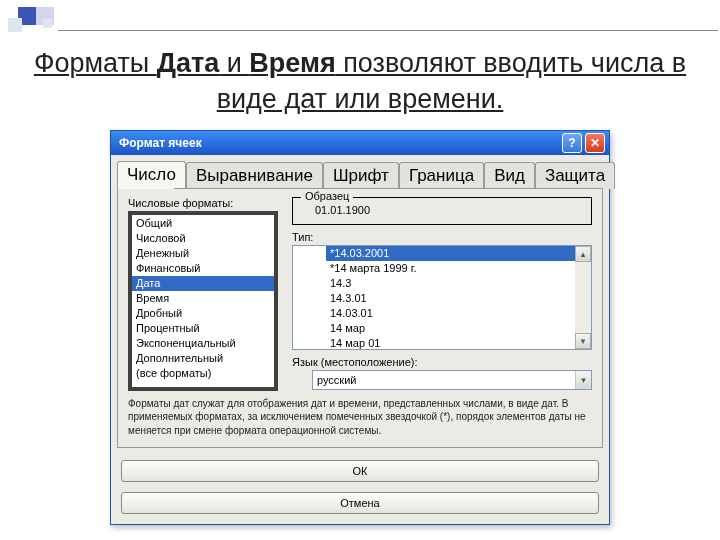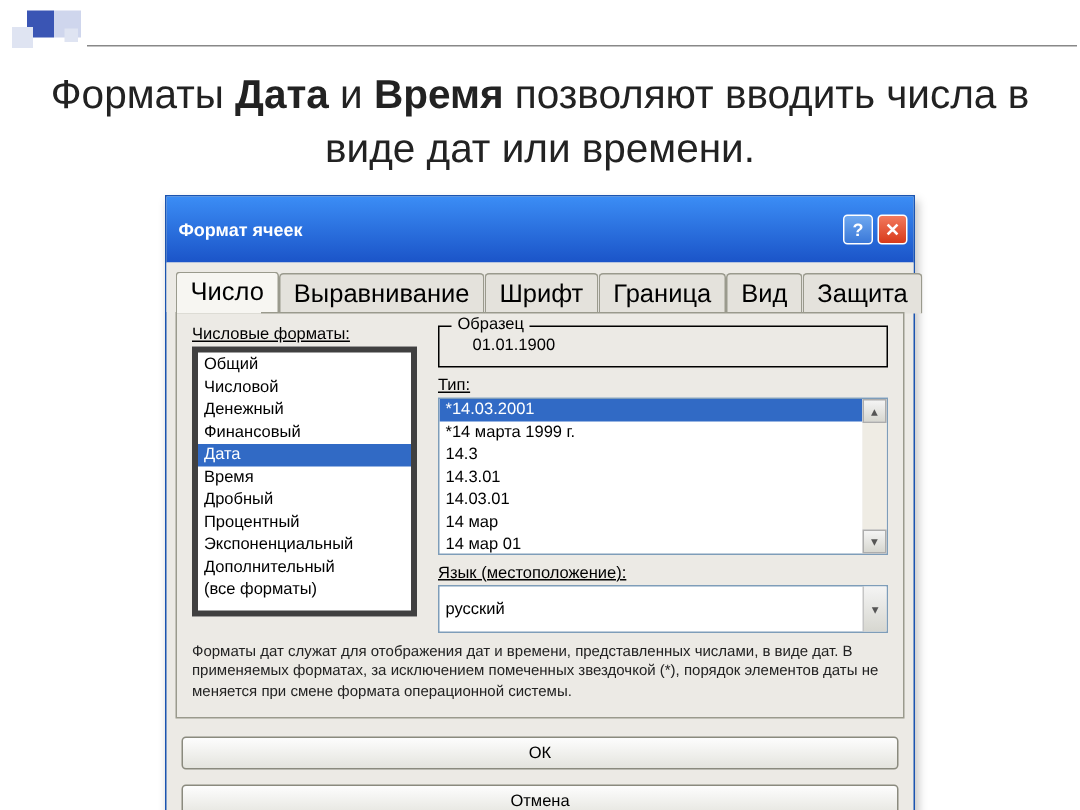--- a/index.html
+++ b/index.html
@@ -4,54 +4,54 @@
 <style>
   * { box-sizing: border-box; margin: 0; padding: 0; }
   body { width: 720px; height: 540px; background: #fff; font-family: Tahoma, Arial, sans-serif; overflow: hidden; position: relative; }
   .decoration { position: absolute; top: 3px; left: 3px; width: 220px; height: 36px; }
   .sq { position: absolute; background: #2a3f8f; }
   .sq.a { left: 15px; top: 4px; width: 18px; height: 18px; background: #3a55b4; }
   .sq.b { left: 33px; top: 4px; width: 18px; height: 18px; background: #cfd6ed; }
   .sq.c { left: 5px;  top: 15px; width: 14px; height: 14px; background: #dfe4f2; }
   .sq.d { left: 40px; top: 16px; width: 9px; height: 9px; background: #dfe4f2; }
   .deco-line { position: absolute; left: 58px; top: 30px; width: 660px; height: 1px; background: #888; }
-  .heading { text-align: center; font-size: 27px; color: #222; margin-top: 45px; line-height: 1.35; font-weight: 400; padding: 0 20px; }
+  .heading { text-align: center; font-size: 27px; color: #222; margin-top: 45px; line-height: 1.35; font-weight: 400; padding: 0 20px; text-decoration: underline; }
   .heading b { font-weight: 700; }
   .dialog-wrap { display: flex; justify-content: center; margin-top: 12px; }
   .dialog { width: 500px; background: #eceae5; border: 1px solid #1b54b0; box-shadow: 2px 3px 6px rgba(0,0,0,0.25); }
-  .titlebar { height: 44px; background: linear-gradient(to bottom, #3b8df5, #1b54c8); display: flex; align-items: center; padding: 0 4px 0 8px; color: #fff; font-size: 12px; font-weight: 700; }
+  .titlebar { height: 24px; background: linear-gradient(to bottom, #3b8df5, #1b54c8); display: flex; align-items: center; padding: 0 4px 0 8px; color: #fff; font-size: 12px; font-weight: 700; }
   .titlebar .spacer { flex: 1; }
   .titlebar-btn { width: 20px; height: 20px; margin-left: 3px; border: 1px solid #fff; border-radius: 3px; display:flex; align-items:center; justify-content:center; font-size:12px; font-weight:bold; cursor:pointer; }
   .titlebar-btn.help { background: linear-gradient(#6ea8f0,#3a78d8); color: #fff; }
   .titlebar-btn.close { background: linear-gradient(#f27a5e,#d83a1a); color: #fff; }
   .tabstrip { display:flex; align-items:flex-end; padding: 6px 6px 0 6px; gap: 0; font-size: 17px; background: #eceae5; }
   .tab { padding: 3px 9px; border: 1px solid #9a9a8d; border-bottom: none; background: #eceae5; cursor:pointer; position:relative; border-radius: 3px 3px 0 0; }
   .tab:not(.active) { top: 1px; background: #e4e2dc; }
   .tab.active { background: #f7f6f2; z-index: 2; }
   .tabbody { margin: 0 6px 6px 6px; border: 1px solid #9a9a8d; background: #eceae5; padding: 8px 10px 10px 10px; position: relative; }
   .tabbody::before { content:""; position:absolute; left:0; top:-1px; width: 56px; height:1px; background: #f7f6f2; }
   .cols { display: flex; gap: 14px; }
   .leftcol { width: 150px; }
   .rightcol { flex: 1; }
   .field-label { font-size: 11px; margin-bottom: 2px; }
-  .underline { text-decoration: underline; }
+  .underline { }
   .listbox { background: #fff; border: 4px solid #404040; height: 180px; font-size: 11px; padding: 1px 0; overflow: hidden; }
   .listbox .item { padding: 0 4px; line-height: 15px; cursor:pointer; }
   .listbox .item.sel { background: #316ac5; color: #fff; }
   .group { border: 1px solid #000000; padding: 6px 8px 8px 20px; margin-bottom: 6px; position: relative; }
   .group-title { position: absolute; top: -8px; left: 8px; background: #eceae5; padding: 0 4px; font-size: 11px; }
   .sample-val { font-size: 11px; padding-left: 2px; }
   .type-list { background:#fff; border:1px solid #7e9db9; font-size:11px; height: 105px; position:relative; display:flex; }
   .type-items { flex:1; overflow:hidden; }
-  .type-items .item { padding: 0 4px; line-height: 15px; cursor:pointer; }
+  .type-items .item { padding: 0 4px; line-height: 15px; cursor:pointer;margin-left:33px; }
   .type-items .item.sel { background: #316ac5; color:#fff; }
   .scrollbar { width: 16px; background: #efefef; display:flex; flex-direction:column; }
   .scrollbtn { height: 16px; background: linear-gradient(#f4f4f4,#d7d7d0); border:1px solid #adadad; display:flex; align-items:center; justify-content:center; font-size:9px; color:#555; cursor:pointer; }
   .scrolltrack { flex:1; background: #efece4; }
-  .combo { display:flex; background:#fff; border:1px solid #7e9db9; height: 32px; font-size: 11px; align-items:center; }
+  .combo { display:flex; background:#fff; border:1px solid #7e9db9; height: 20px; font-size: 11px; align-items:center;margin-left:20px; }
   .combo .val { flex:1; padding: 0 4px; }
   .combo .drop { width:16px; height: 100%; border-left: 1px solid #c5c5c5; background:linear-gradient(#f4f4f4,#d7d7d0); display:flex; align-items:center; justify-content:center; font-size:9px; color:#555; cursor:pointer; }
   .note { font-size: 10px; color: #222; margin-top: 6px; line-height: 1.35; }
   .btnrow { display:flex; justify-content:flex-end; gap: 10px; padding: 6px 10px 10px 10px; flex-direction: column; }
   .btn { min-width: 74px; height: 22px; font-size: 11px; background: linear-gradient(#fdfdfd,#e4e4de); border: 1px solid #8a8a7e; border-radius: 3px; cursor:pointer; display:flex; align-items:center; justify-content:center; }
 </style>
 </head>
 <body>
 
 <div class="decoration">

